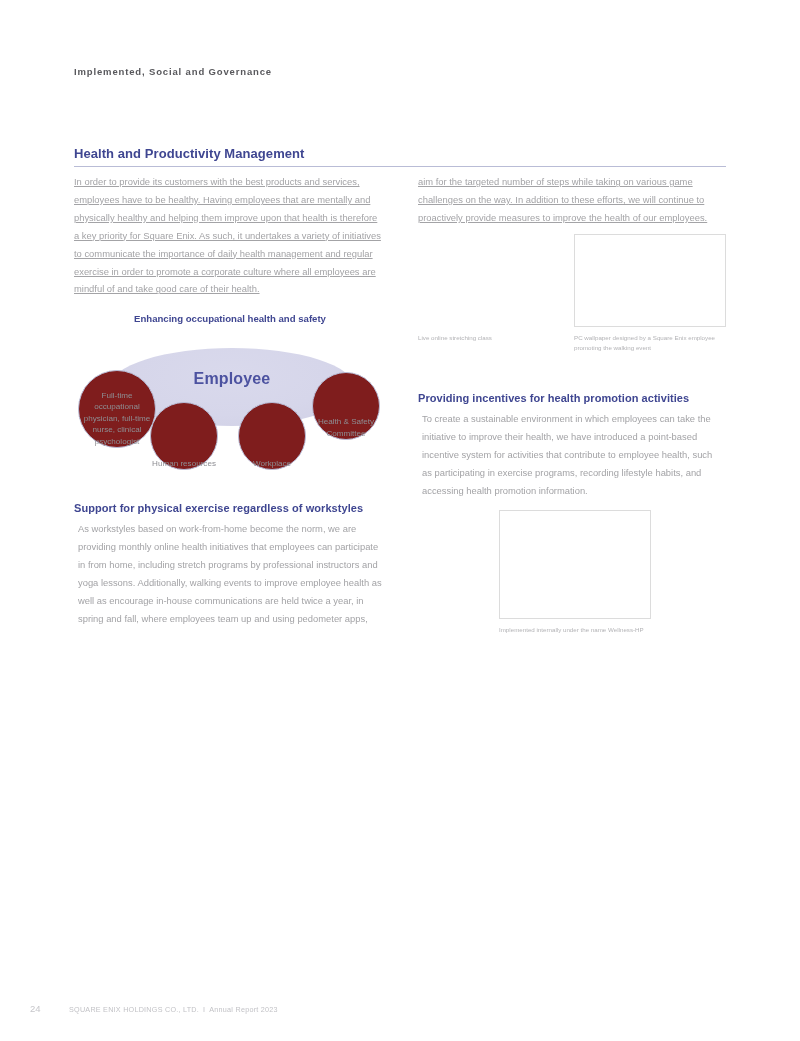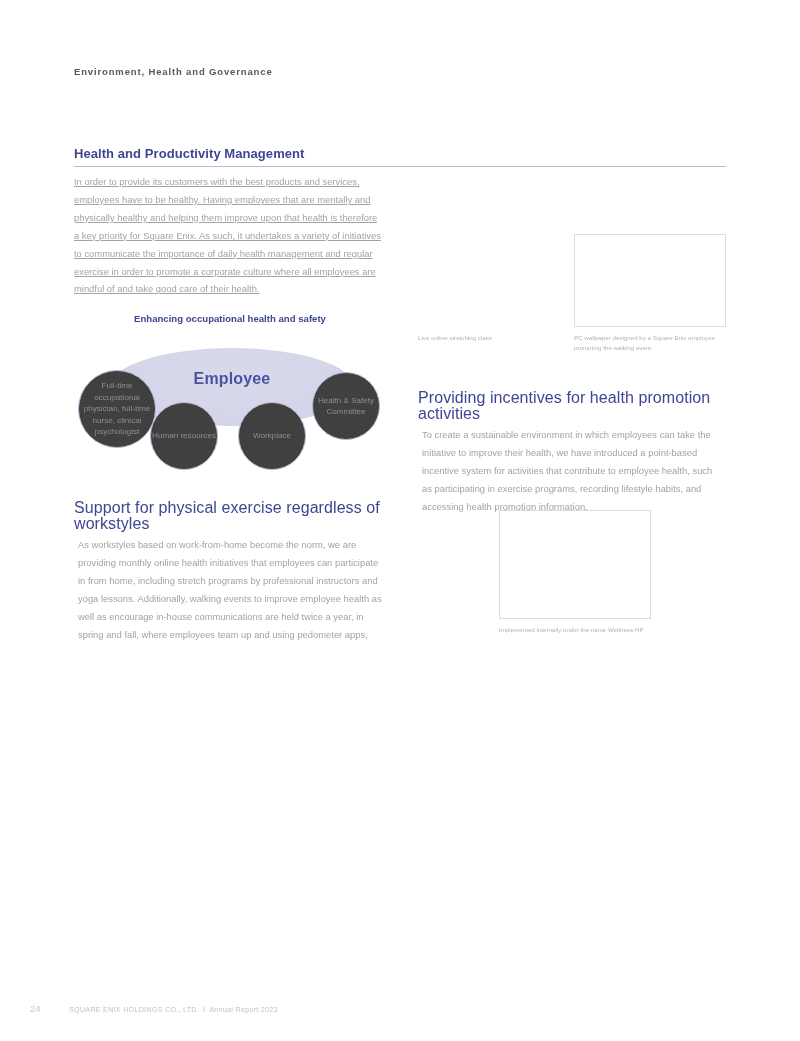--- a/index.html
+++ b/index.html
@@ -62,22 +62,22 @@
     text-align: left;
     text-decoration: underline;
   }
   .col-left  { left: 74px;  top: 173px; }
   .col-right { left: 418px; top: 173px; }
 
   .col p { margin: 0; }
 
   
   .sub-head {
-    font-size: 16px;
-    font-weight: normal;
+    font-size: 11px;
+    font-weight: bold;
     color: #3f4691;
     line-height: 16px;
     margin: 0 0 1px 0;
     letter-spacing: 0.005em;
   }
 
   .block { position: absolute; }
   .block-left-support  { left: 74px;  top: 500px; width: 312px; }
   .block-right-incent  { left: 418px; top: 390px; width: 310px; }
 
@@ -129,25 +129,25 @@
     width: 244px;
     text-align: center;
     font-size: 16px;
     font-weight: bold;
     color: #4c52a0;
     letter-spacing: 0.01em;
   }
   .node {
     position: absolute;
     border-radius: 50%;
-    background: #404040;
+    background: #7f1d1d;
     border: 1px solid #b9bcd6;
     box-sizing: border-box;
     display: flex;
-    align-items: center;
+    align-items: flex-end;
     justify-content: center;
     text-align: center;
     font-size: 8.1px;
     line-height: 11.4px;
     color: #8e8e93;
   }
   .node span { display: block; width: 120%; }
   .node-physician {
     left: 4px;  top: 30px;  width: 78px;  height: 78px;
   }
@@ -204,29 +204,32 @@
     color: #c2c2c6;
     white-space: nowrap;
   }
   .footer-sep { padding: 0 4px; }
 </style>
 </head>
 <body>
 
 <div class="page">
 
-  <div class="running-head">Environment, Health and Governance</div>
+  <div class="running-head">Implemented, Social and Governance</div>
 
   <div class="section-title">Health and Productivity Management</div>
   <div class="section-rule"></div>
 
   <div class="col col-left">
     <p>In order to provide its customers with the best products and services, employees have to be healthy. Having employees that are mentally and physically healthy and helping them improve upon that health is therefore a key priority for Square Enix. As such, it undertakes a variety of initiatives to communicate the importance of daily health management and regular exercise in order to promote a corporate culture where all employees are mindful of and take good care of their health.</p>
   </div>
 
+  <div class="col col-right">
+    <p>aim for the targeted number of steps while taking on various game challenges on the way. In addition to these efforts, we will continue to proactively provide measures to improve the health of our employees.</p>
+  </div>
 
   <div class="diagram">
     <div class="diagram-title">Enhancing occupational health and safety</div>
     <div class="diagram-stage">
       <div class="blob"></div>
       <div class="blob-label">Employee</div>
 
       <div class="node node-physician">
         <span>Full-time occupational physician, full-time nurse, clinical psychologist</span>
       </div>

